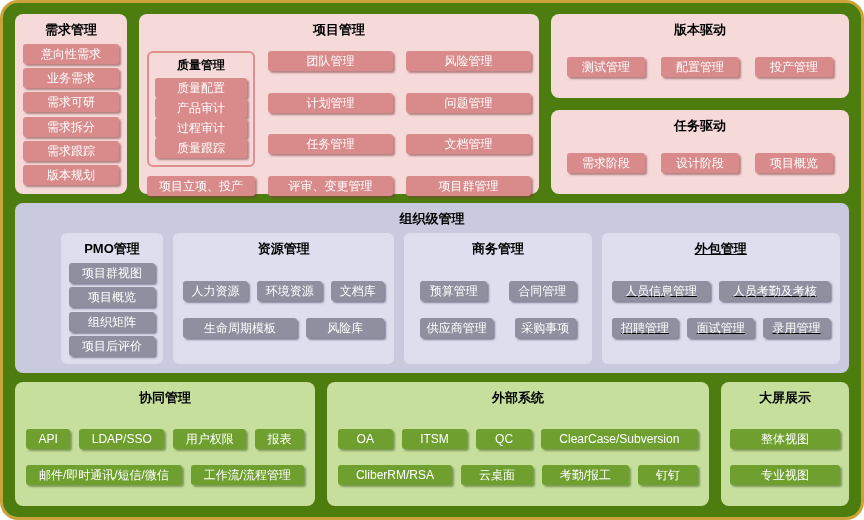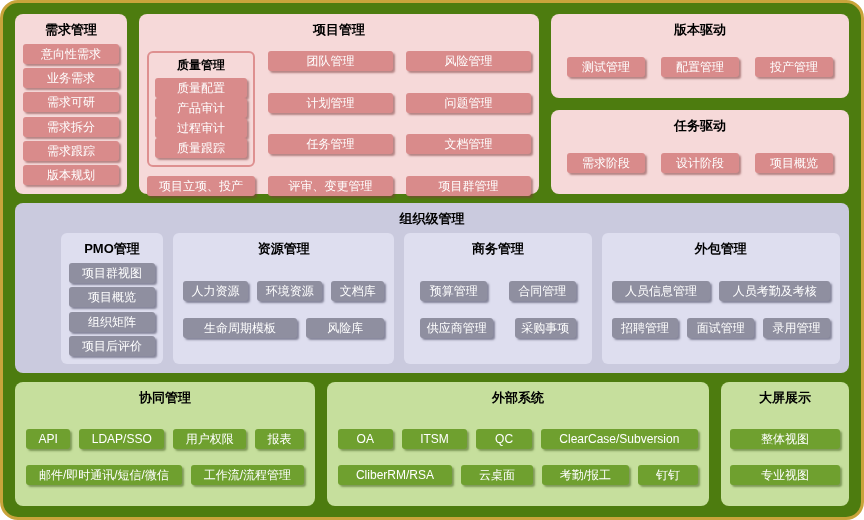--- a/index.html
+++ b/index.html
@@ -71,21 +71,21 @@
   }
   .org-panels { flex: 1; display: flex; gap: 10px; padding-left: 37px; }
   .ppanel {
     background: var(--purple-panel, #DEDEEF);
     border-radius: 6px; padding: 4px 8px 8px;
     display: flex; flex-direction: column;
   }
   .pmo { width: 102px; }
   .res { flex: 1.2; }
   .biz { flex: 1; }
-  .out { flex: 1.3; }
+  .out { flex: 1.3; text-decoration: underline; }
 
   
   .collab { width: 300px; }
   .ext { flex: 1; }
   .disp { width: 128px; }
 </style>
 </head>
 <body>
 
 <div class="frame">

